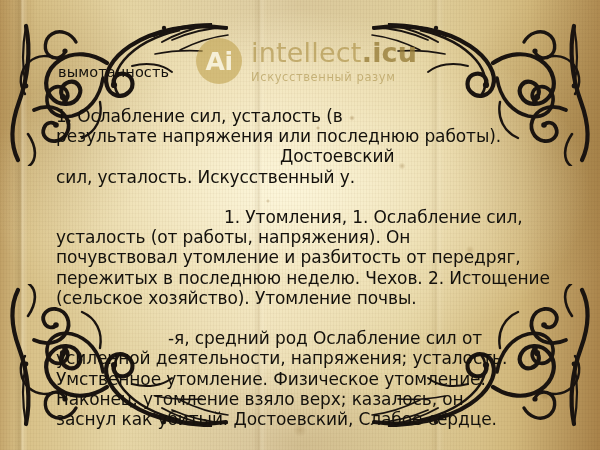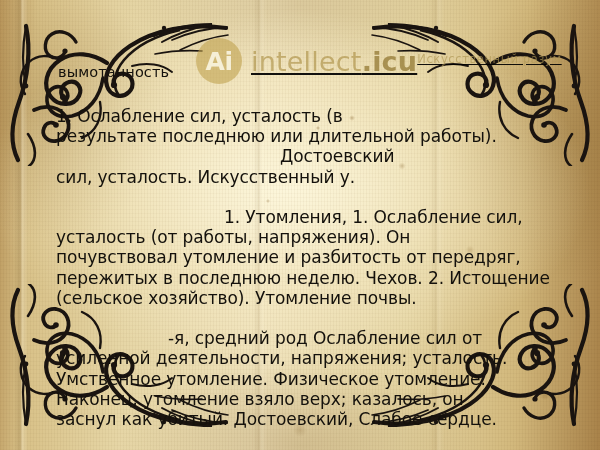--- a/index.html
+++ b/index.html
@@ -94,21 +94,21 @@
     flex: none;
   }
   .wm-badge span {
     font-size: 25px;
     font-weight: 700;
     color: rgba(252,248,232,0.88);
     letter-spacing: -0.5px;
     line-height: 1;
     font-family: "DejaVu Sans", sans-serif;
   }
-  .wm-text { display: flex; flex-direction: row; text-decoration: underline; }
+  .wm-text { display: flex; flex-direction: column; }
   .wm-main {
     font-size: 27px;
     line-height: 1;
     color: rgba(176,150,78,0.75);
     letter-spacing: 0.2px;
     font-family: "DejaVu Sans", sans-serif;
   }
   .wm-main b { color: rgba(150,124,56,0.85); font-weight: 700; }
   .wm-sub {
     margin-top: 4px;
@@ -289,21 +289,21 @@
     <div class="wm-text">
       <div class="wm-main"><span>intellect</span><b>.icu</b></div>
       <div class="wm-sub">Искусственный  разум</div>
     </div>
   </div>
 
   <div class="headword">вымотанность</div>
 
   <div class="body">
       <p><span>1. Ослабление сил, усталость (в</span></p>
-      <p><span>результате последнюю или длительной работы).</span></p>
+      <p><span>результате напряжения или последнюю работы).</span></p>
       <p><span class="ind-lg"></span><span>Достоевский</span></p>
       <p><span>сил, усталость. Искусственный у.</span></p>
       <div class="gap"></div>
       <p><span class="ind-md"></span><span>1. Утомления, 1. Ослабление сил,</span></p>
       <p><span>усталость (от работы, напряжения). Он</span></p>
       <p><span>почувствовал утомление и разбитость от передряг,</span></p>
       <p><span>пережитых в последнюю неделю. Чехов. 2. Истощение</span></p>
       <p><span>(сельское хозяйство). Утомление почвы.</span></p>
       <div class="gap"></div>
       <p><span class="ind-sm"></span><span>-я, средний род  Ослабление сил от</span></p>

